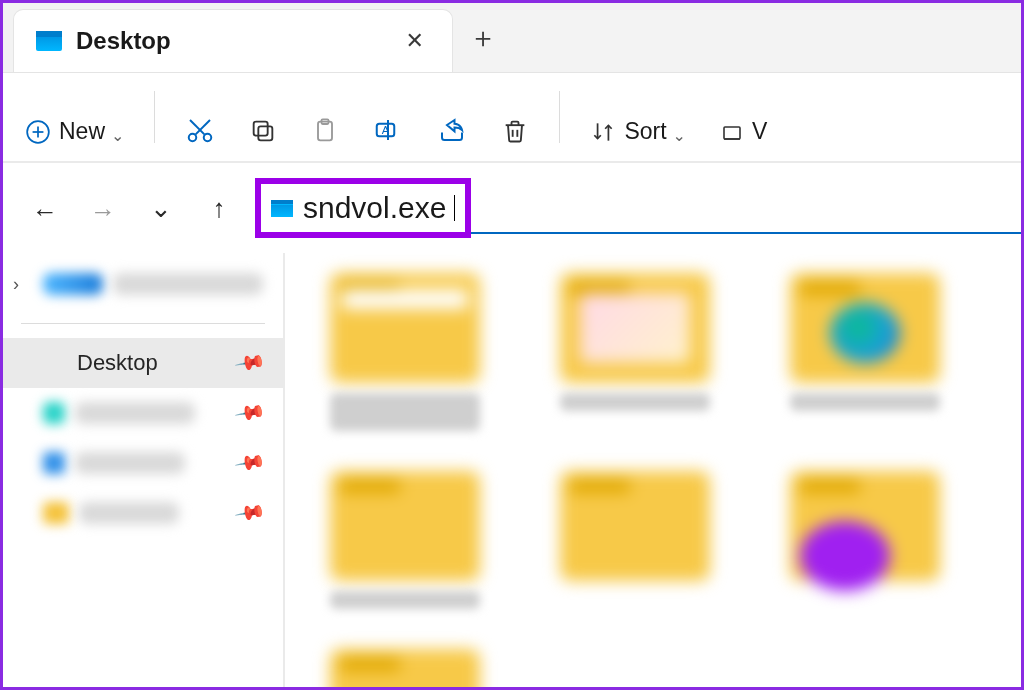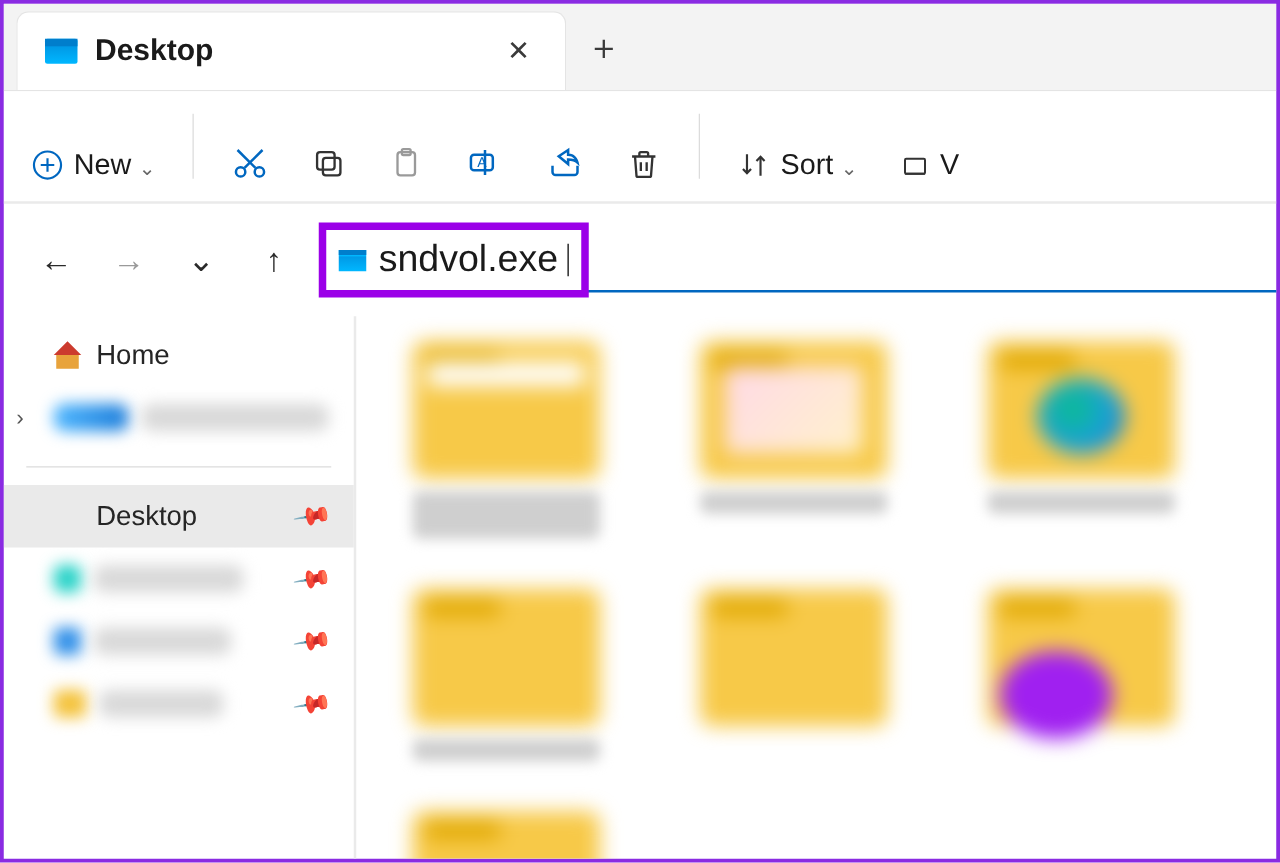--- a/index.html
+++ b/index.html
@@ -323,24 +323,20 @@
       <span class="caret"></span>
     </div>
     <div class="addr-underline"></div>
     <div class="addr-highlight"></div>
   </div>
 </div>
 
 <div class="split">
   <div class="sidebar">
     <div class="side-item">
-      <span class="home-icon"></span>
-      <span>Home</span>
-    </div>
-    <div class="side-item">
       <span class="expand">›</span>
       <span class="chip-row">
           <span class="blur-chip blue"></span>
           <span class="blur-chip" style="width:150px"></span>
         </span>
     </div>
     <div class="side-sep"></div>
     <div class="side-item selected">
       <span class="desktop-icon-sm" style="width:22px;height:17px"></span>
       <span>Desktop</span>

